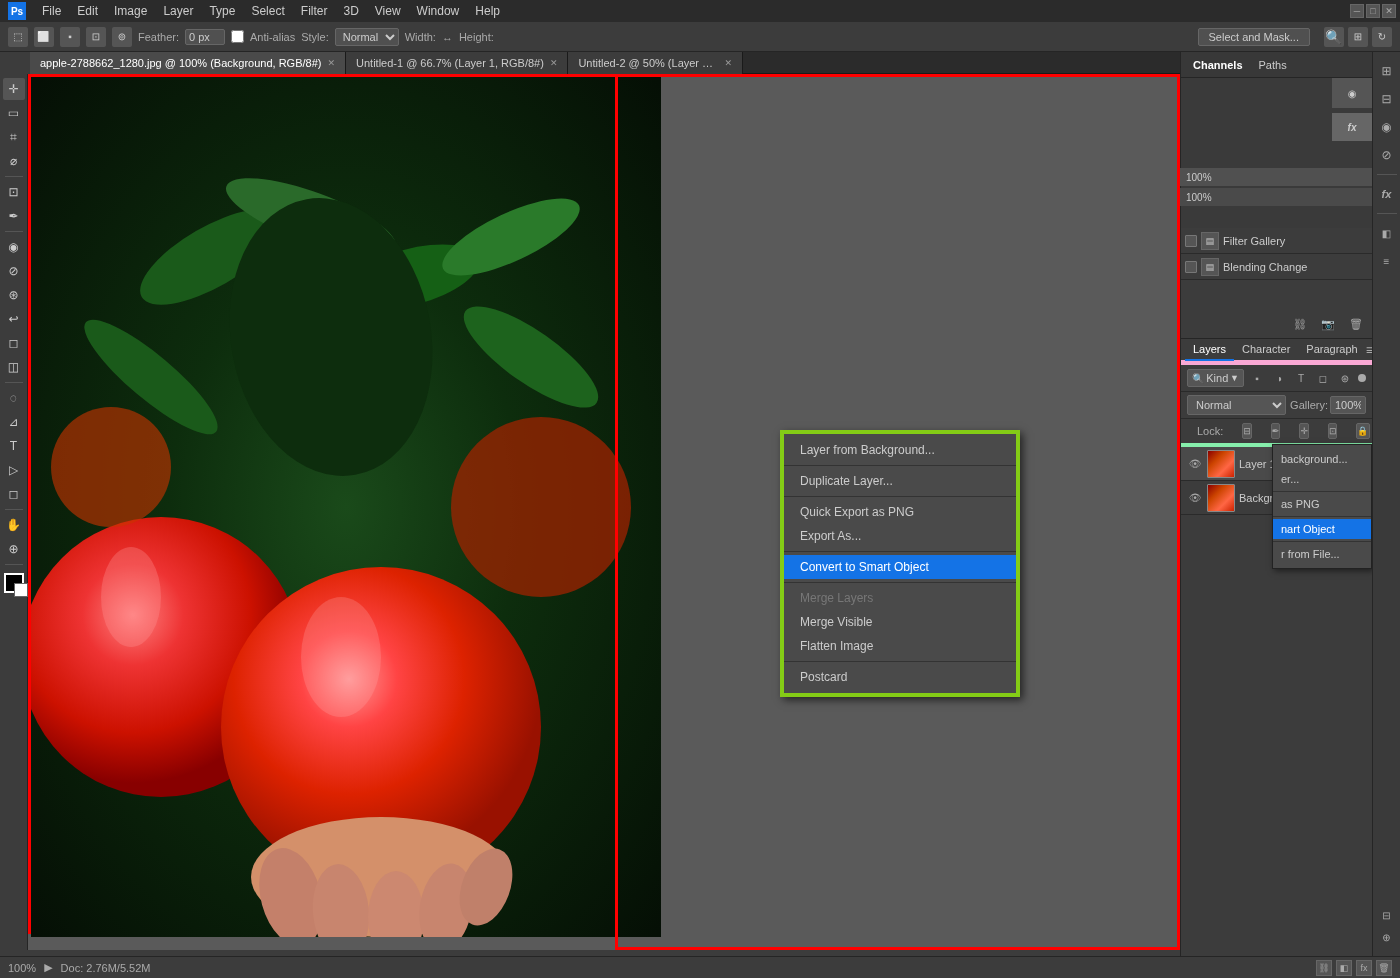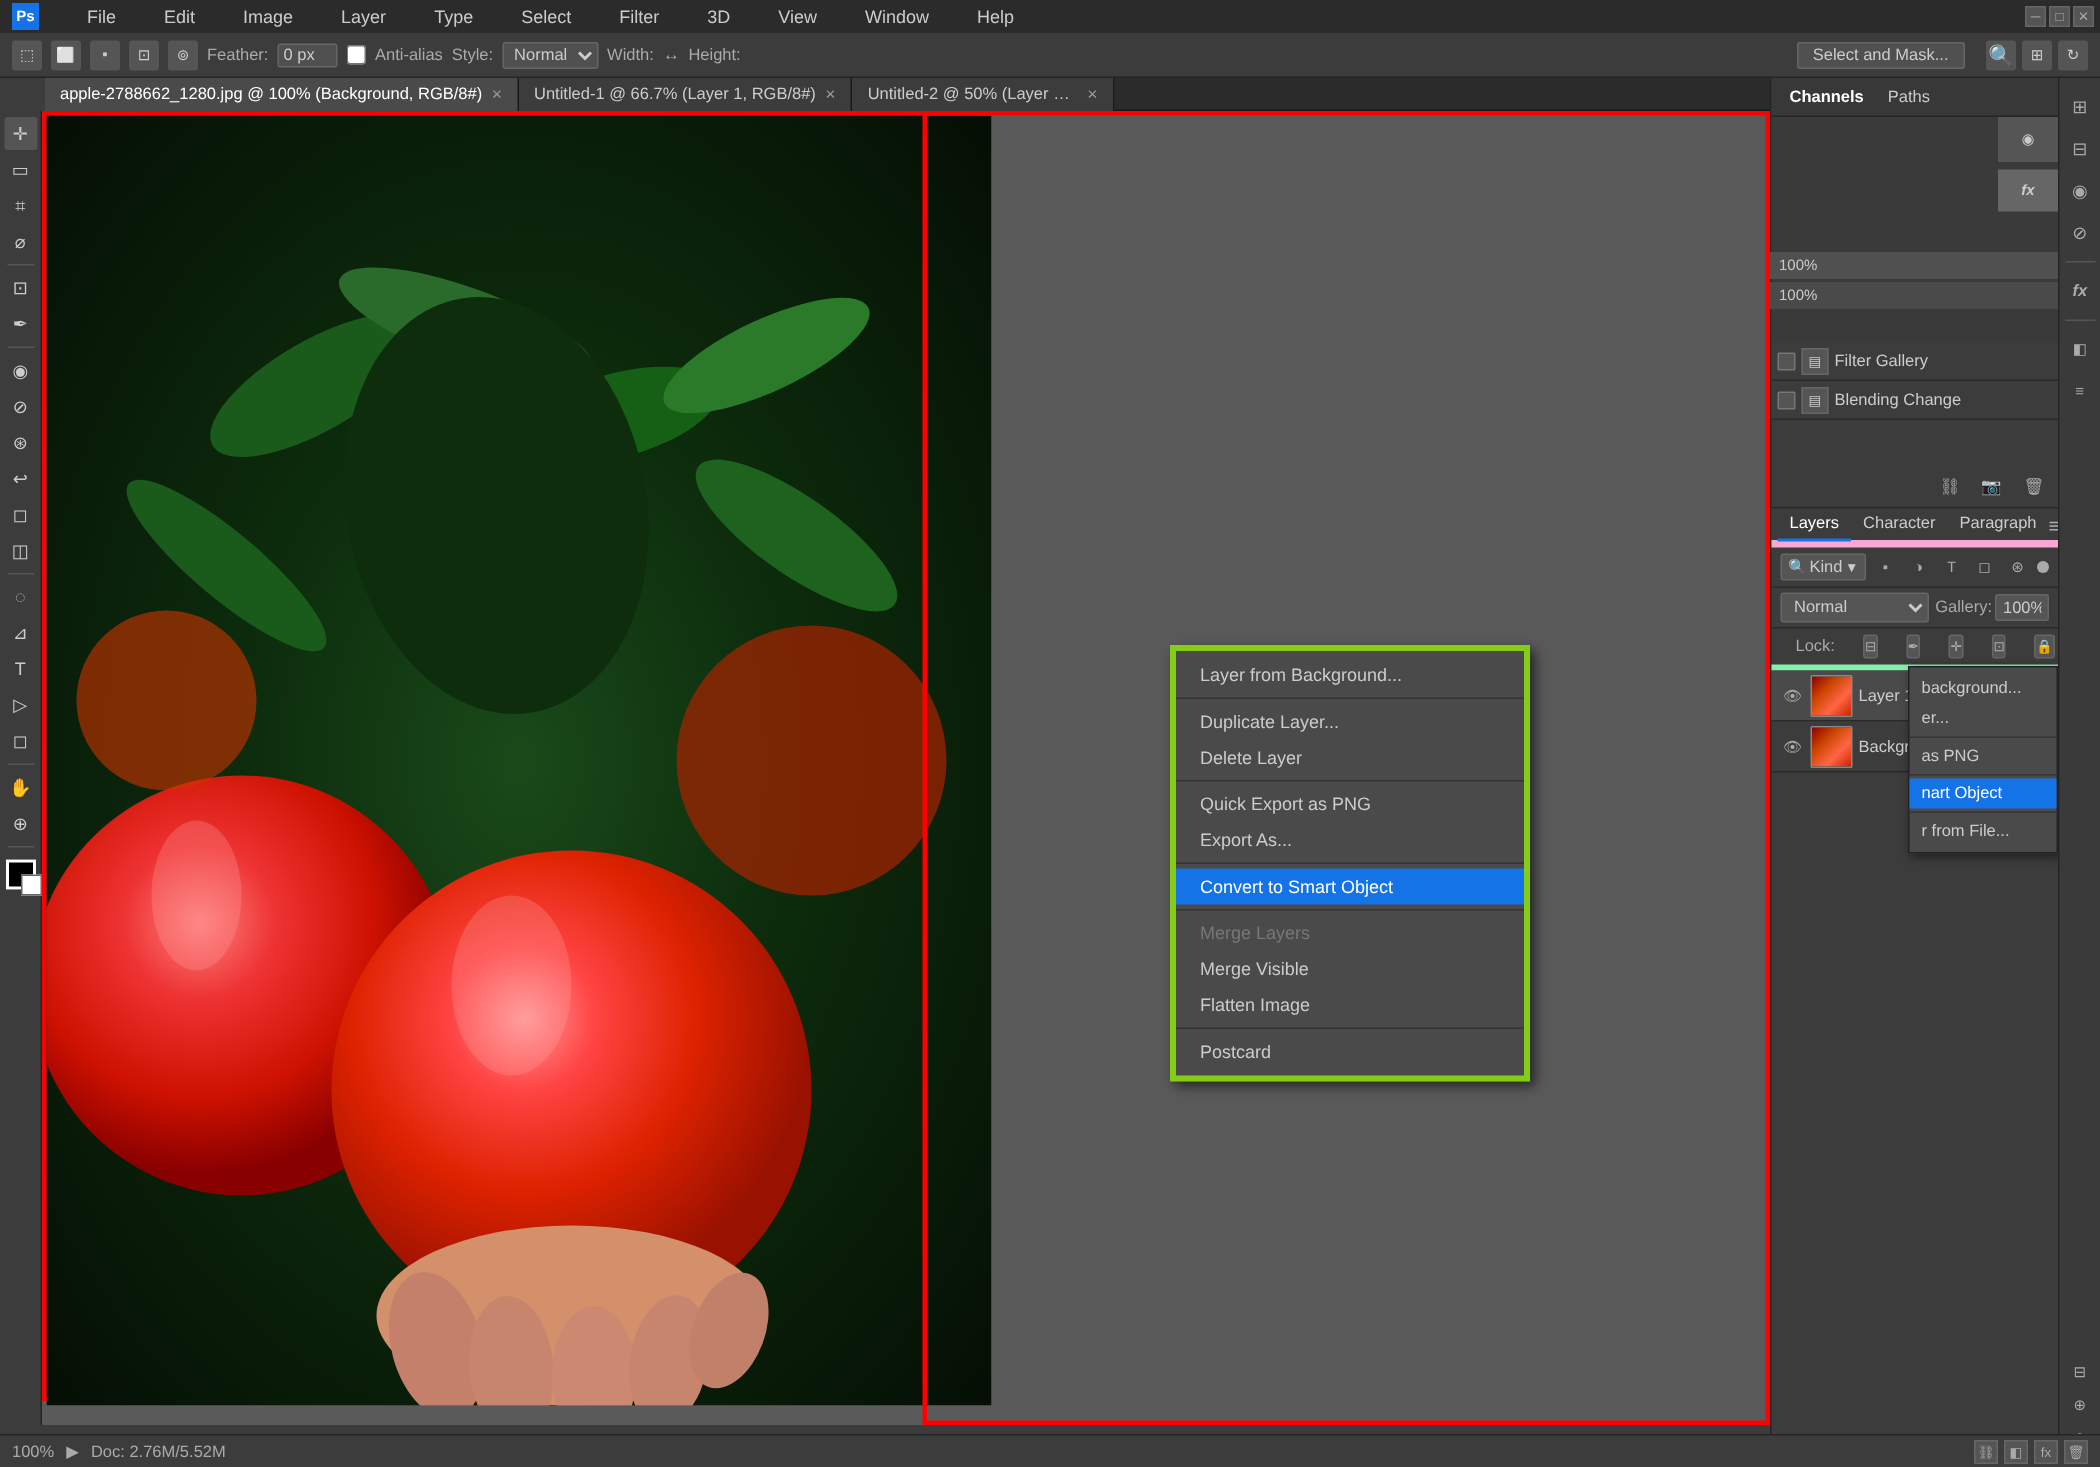--- a/index.html
+++ b/index.html
@@ -14,21 +14,21 @@
       position: relative;
     }
 
     
     .menu-bar {
       height: 22px;
       background: #2b2b2b;
       display: flex;
       align-items: center;
       padding: 0 8px;
-      gap: 20px;
+      gap: 4px;
       position: absolute;
       top: 0; left: 0; right: 0;
       z-index: 100;
     }
     .menu-bar .app-icon {
       width: 18px; height: 18px;
       background: #1473e6;
       display: flex; align-items: center; justify-content: center;
       color: white; font-weight: bold; font-size: 10px;
       margin-right: 6px;
@@ -771,21 +771,20 @@
     <div style="font-size:11px;color:#aaa;cursor:pointer;">📁</div>
     <div style="font-size:11px;color:#aaa;cursor:pointer;">📄</div>
     <div style="font-size:11px;color:#aaa;cursor:pointer;">🗑</div>
   </div>
 </div>
 
 <div class="context-menu">
   <div class="ctx-item">Layer from Background...</div>
   <div class="ctx-separator"></div>
   <div class="ctx-item">Duplicate Layer...</div>
-  <div class="ctx-item">Delete Layer</div>
   <div class="ctx-separator"></div>
   <div class="ctx-item">Quick Export as PNG</div>
   <div class="ctx-item">Export As...</div>
   <div class="ctx-separator"></div>
   <div class="ctx-item highlighted">Convert to Smart Object</div>
   <div class="ctx-separator"></div>
   <div class="ctx-item disabled">Merge Layers</div>
   <div class="ctx-item">Merge Visible</div>
   <div class="ctx-item">Flatten Image</div>
   <div class="ctx-separator"></div>

